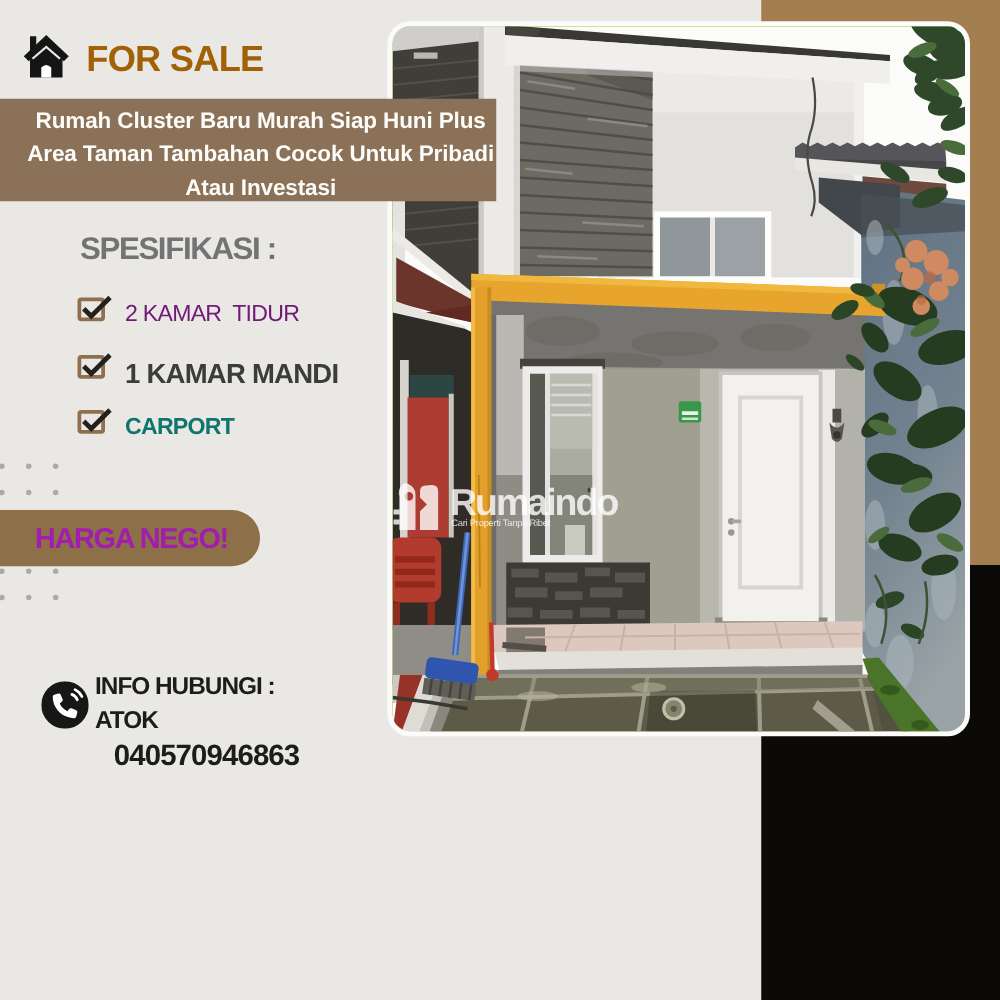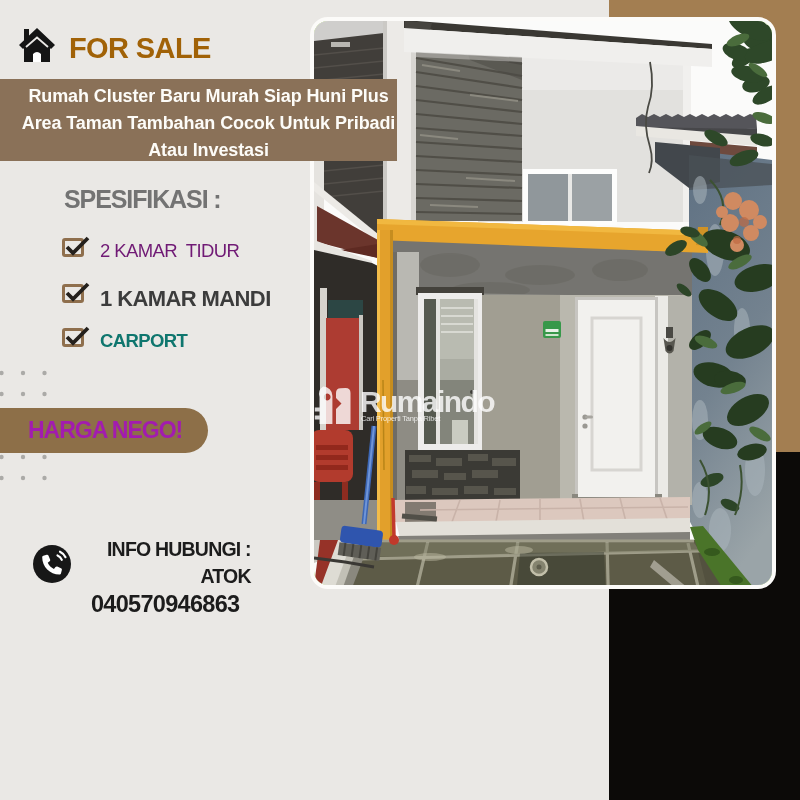--- a/index.html
+++ b/index.html
@@ -413,14 +413,14 @@
 <div class="abs" style="left:14px;top:417px;font-size:23px;letter-spacing:-1px;font-weight:bold;color:#a21caf;margin-left:14px;">HARGA NEGO!</div>
 
 <svg class="abs" style="left:33px;top:545px;" width="38" height="38" viewBox="0 0 38 38">
   <circle cx="19" cy="19" r="19" fill="#171717"></circle>
   <g transform="translate(9.2,9.8) scale(0.0385)">
     <path d="M164.9 24.6c-7.7-18.6-28-28.5-47.4-23.2l-88 24C12.1 30.2 0 46 0 64C0 311.4 200.6 512 448 512c18 0 33.8-12.1 38.6-29.5l24-88c5.3-19.4-4.6-39.7-23.2-47.4l-96-40c-16.3-6.8-35.2-2.1-46.3 11.6L304.7 368C234.3 334.7 177.3 277.7 144 207.3L193.3 167c13.7-11.2 18.4-30 11.6-46.3l-40-96z" fill="#ffffff"></path>
   </g>
   <path d="M24.5 10.5 a7.5 7.5 0 0 1 4.3 4.3" fill="none" stroke="#ffffff" stroke-width="2.2" stroke-linecap="round"></path>
   <path d="M27 6.7 a11.5 11.5 0 0 1 5.5 5.5" fill="none" stroke="#ffffff" stroke-width="2.2" stroke-linecap="round"></path>
 </svg>
-<div class="abs" style="left:107px;top:536px;font-size:19.5px;letter-spacing:-0.8px;font-weight:bold;color:#1c1c1c;line-height:27px;text-align:right;">INFO HUBUNGI :<br>ATOK</div>
+<div class="abs" style="left:76px;top:536px;font-size:19.5px;letter-spacing:-0.8px;font-weight:bold;color:#1c1c1c;line-height:27px;">INFO HUBUNGI :<br>ATOK</div>
 <div class="abs" style="left:91px;top:591px;font-size:23.5px;letter-spacing:-0.7px;font-weight:bold;color:#1c1c1c;">040570946863</div>
 
 </body></html>

